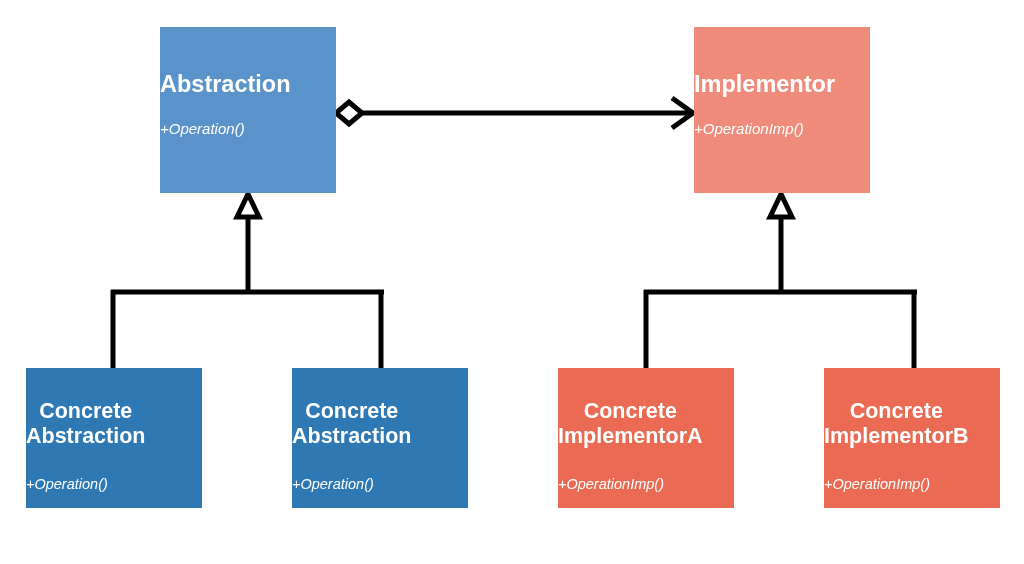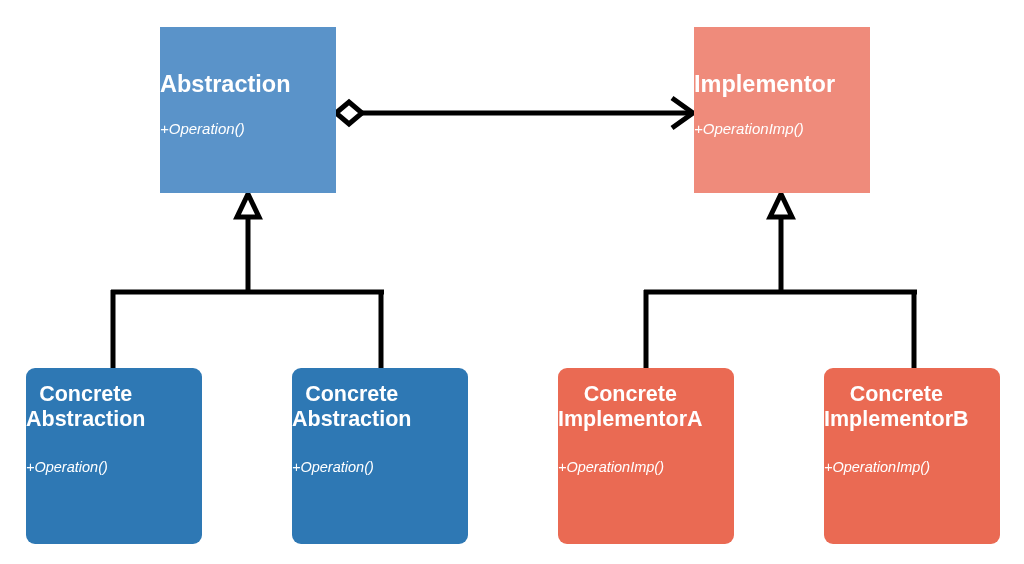--- a/index.html
+++ b/index.html
@@ -57,24 +57,23 @@
   }
   .top-box .cls-name { font-size: 23.5px; }
   .top-box .cls-ops  { font-size: 15px; margin-top: 21px; }
 
   #box-abstraction { left: 160px; background: #5a93c9; }
   #box-implementor { left: 694px; background: #ef8b7b; }
 
   
   .bottom-box {
     width: 176px;
-    height: 176px;
+    height: 140px;
     top: 368px;
-    padding-top: 14px;
-    border-radius: 9px;
+    padding-top: 31px;
   }
   .bottom-box .cls-name { font-size: 21.5px; }
   .bottom-box .cls-ops  { font-size: 14.5px; margin-top: 26px; }
 
   #box-concrete-abstraction-a { left: 26px;  background: #2e78b4; }
   #box-concrete-abstraction-b { left: 292px; background: #2e78b4; }
   #box-concrete-implementor-a { left: 558px; background: #ea6a53; }
   #box-concrete-implementor-b { left: 824px; background: #ea6a53; }
 
   .edge-line {

